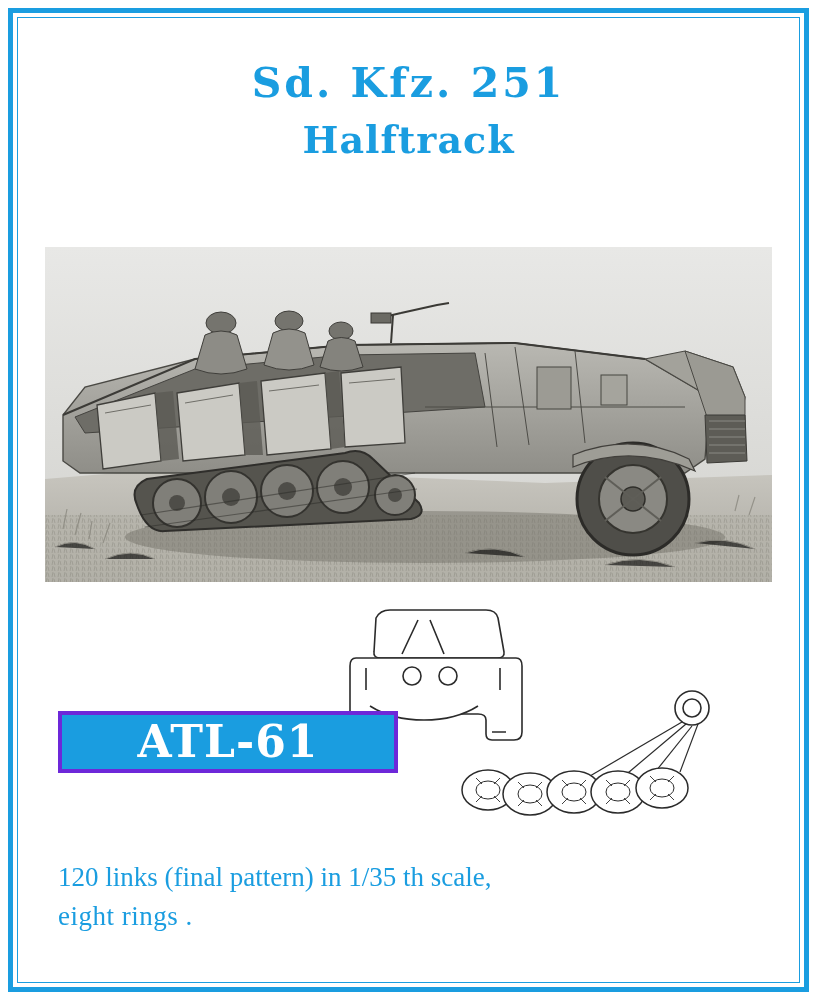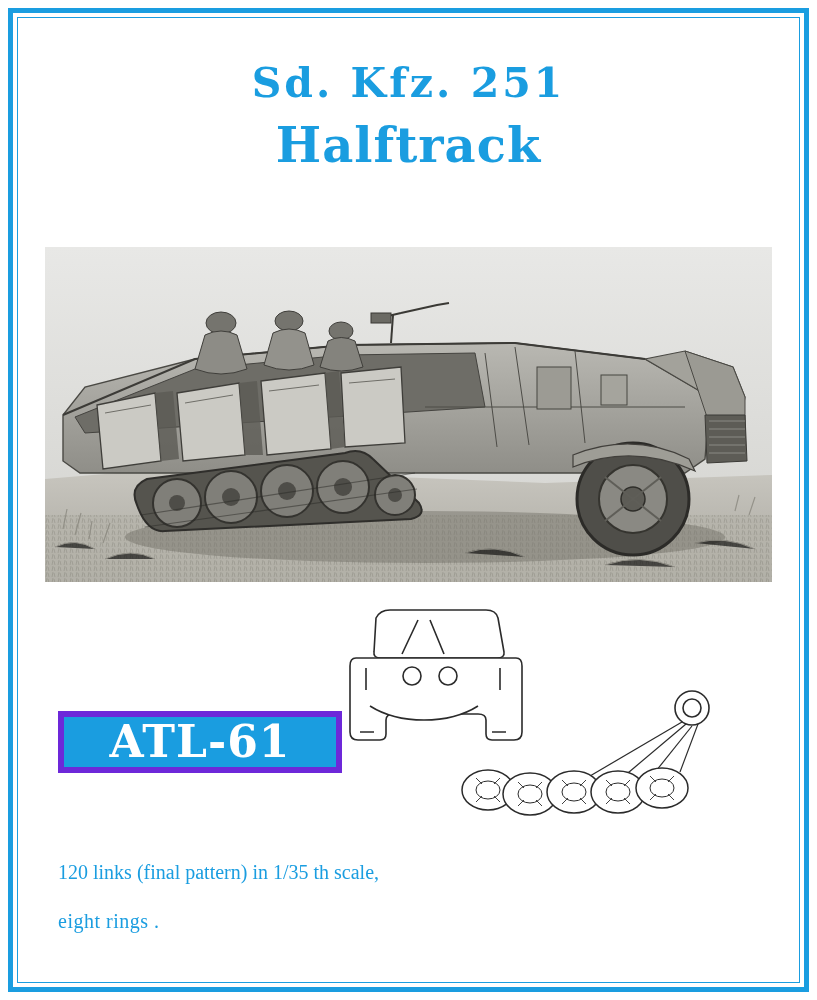--- a/index.html
+++ b/index.html
@@ -52,21 +52,21 @@
     font-family: "DejaVu Serif", serif;
     font-weight: bold;
     font-size: 41px;
     letter-spacing: 3px;
     color: #1a9de0;
     line-height: 1.05;
   }
   .title-sub {
     font-family: "DejaVu Serif", serif;
     font-weight: bold;
-    font-size: 48px;
+    font-size: 38px;
     letter-spacing: 1px;
     color: #1a9de0;
     margin-top: 12px;
   }
 
   
   .photo {
     position: absolute;
     left: 45px;
     top: 247px;
@@ -85,24 +85,24 @@
     width: 430px;
     height: 240px;
   }
   .drawing svg { display: block; }
 
   
   .code-box {
     position: absolute;
     left: 58px;
     top: 711px;
-    width: 284px;
+    width: 340px;
     height: 62px;
     background: #1a9de0;
-    border: 6px solid #6d28d9;
+    border: 4px solid #6d28d9;
     box-sizing: border-box;
     display: flex;
     align-items: center;
     justify-content: center;
   }
   .code-text {
     font-family: "DejaVu Serif", serif;
     font-weight: bold;
     font-size: 44px;
     letter-spacing: 1px;
@@ -111,24 +111,24 @@
   }
 
   
   .description {
     position: absolute;
     left: 58px;
     top: 858px;
     width: 660px;
     color: #1a9de0;
     font-family: "Liberation Serif", serif;
-    font-size: 20px;
+    font-size: 27px;
     line-height: 1.45;
   }
-  .desc-line-2 { letter-spacing: 0.5px; margin-top: 20px; }
+  .desc-line-2 { letter-spacing: 0.5px; }
 </style>
 </head>
 <body>
 
 <div class="page">
 
   <div class="frame-outer"></div>
   <div class="frame-inner"></div>
 
   <div class="title-block">

